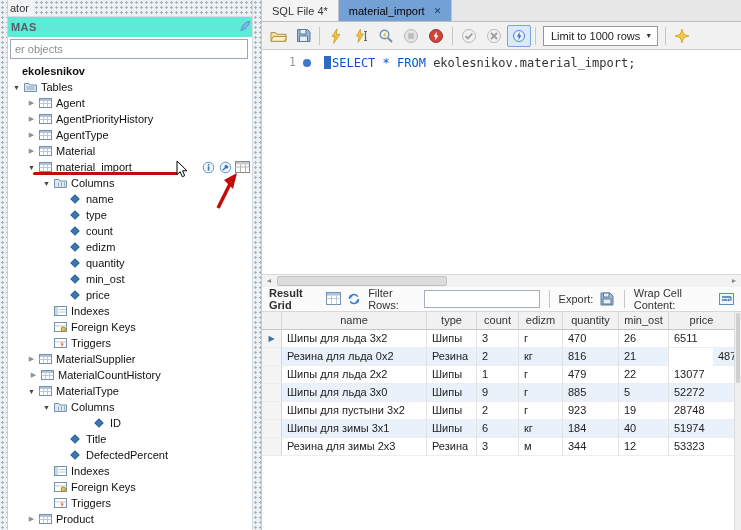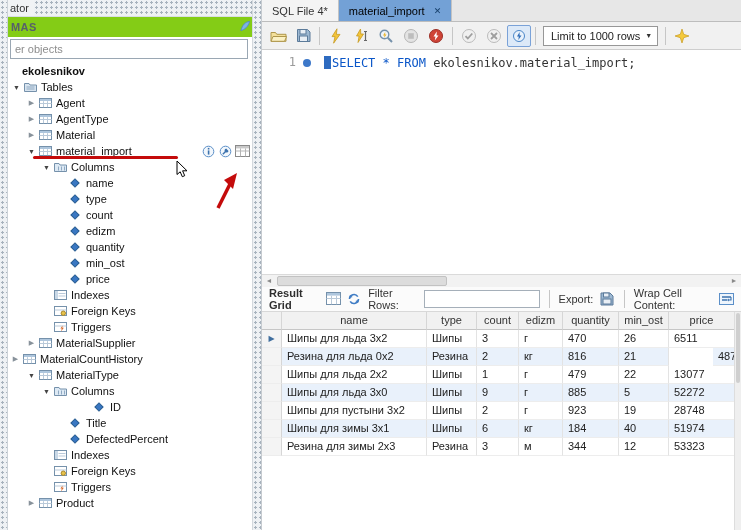--- a/index.html
+++ b/index.html
@@ -8,21 +8,21 @@
   .app { display:flex; width:741px; height:530px; }
 
   .dots { background-color:#eef1f4; background-image:radial-gradient(circle,#a7b2bd 1px,transparent 1.3px); background-size:5px 5px; }
   .left-strip { width:8px; border-right:1px solid #ccd2d8; flex:none; }
 
   
   .sidebar { width:244px; flex:none; position:relative; background:#fff; display:flex; flex-direction:column; }
   .nav-title { height:17px; display:flex; align-items:center; background:#f1f3f5; border-bottom:1px solid #d9dee3; }
   .nav-title .t { padding:0 5px 0 2px; color:#333; }
   .nav-title .grip { flex:1; height:100%; }
-  .schemas-header { height:20px; display:flex; align-items:center; padding:0 1px 0 3px; background:#84cc16; }
+  .schemas-header { height:20px; display:flex; align-items:center; padding:0 1px 0 3px; background:#5eead4; }
   .schemas-header .t { font-weight:bold; color:#57606a; letter-spacing:.4px; flex:1; }
   .filter-row { padding:2px 4px 4px 2px; background:#fff; }
   .filter-row input { width:100%; height:20px; border:1px solid #9aa7b3; padding:0 4px; font:11px "Liberation Sans",sans-serif; color:#333; }
   .filter-row input::placeholder { color:#8d8d8d; }
 
   .tree { flex:1; overflow:hidden; position:relative; background:#fff; }
   .tree-row { height:16px; display:flex; align-items:center; position:relative; white-space:nowrap; cursor:default; }
   .tree-row.bold .tree-label { font-weight:bold; }
   .tree-arrow { width:11px; flex:none; display:inline-flex; justify-content:center; font-size:7px; color:#444; }
   .tree-arrow.collapsed { color:#88929b; }
@@ -127,20 +127,31 @@
         </div>
         <div class="tree-row" style="padding-left: 18px;">
           <span class="tree-arrow collapsed">▶</span>
           <span class="tree-icon">
             <svg width="13" height="12" viewBox="0 0 13 12">
               <rect x="0.5" y="1.5" width="12" height="9" fill="#fff" stroke="#7591ab"></rect>
               <rect x="1" y="2" width="11" height="2" fill="#aec6dd"></rect>
               <path d="M0.5 6.5h12M4.5 4.2v6M8.5 4.2v6" stroke="#b9c9d9" fill="none"></path>
             </svg>
           </span>
+          <span class="tree-label">AgentPriorityHistory</span>
+        </div>
+        <div class="tree-row" style="padding-left: 18px;">
+          <span class="tree-arrow collapsed">▶</span>
+          <span class="tree-icon">
+            <svg width="13" height="12" viewBox="0 0 13 12">
+              <rect x="0.5" y="1.5" width="12" height="9" fill="#fff" stroke="#7591ab"></rect>
+              <rect x="1" y="2" width="11" height="2" fill="#aec6dd"></rect>
+              <path d="M0.5 6.5h12M4.5 4.2v6M8.5 4.2v6" stroke="#b9c9d9" fill="none"></path>
+            </svg>
+          </span>
           <span class="tree-label">AgentType</span>
         </div>
         <div class="tree-row" style="padding-left: 18px;">
           <span class="tree-arrow collapsed">▶</span>
           <span class="tree-icon">
             <svg width="13" height="12" viewBox="0 0 13 12">
               <rect x="0.5" y="1.5" width="12" height="9" fill="#fff" stroke="#7591ab"></rect>
               <rect x="1" y="2" width="11" height="2" fill="#aec6dd"></rect>
               <path d="M0.5 6.5h12M4.5 4.2v6M8.5 4.2v6" stroke="#b9c9d9" fill="none"></path>
             </svg>
@@ -290,21 +301,21 @@
           <span class="tree-arrow collapsed">▶</span>
           <span class="tree-icon">
             <svg width="13" height="12" viewBox="0 0 13 12">
               <rect x="0.5" y="1.5" width="12" height="9" fill="#fff" stroke="#7591ab"></rect>
               <rect x="1" y="2" width="11" height="2" fill="#aec6dd"></rect>
               <path d="M0.5 6.5h12M4.5 4.2v6M8.5 4.2v6" stroke="#b9c9d9" fill="none"></path>
             </svg>
           </span>
           <span class="tree-label">MaterialSupplier</span>
         </div>
-        <div class="tree-row" style="padding-left: 2px;">
+        <div class="tree-row" style="padding-left: 20px;">
           <span class="tree-arrow collapsed">▶</span>
           <span class="tree-icon">
             <svg width="13" height="12" viewBox="0 0 13 12">
               <rect x="0.5" y="1.5" width="12" height="9" fill="#fff" stroke="#7591ab"></rect>
               <rect x="1" y="2" width="11" height="2" fill="#aec6dd"></rect>
               <path d="M0.5 6.5h12M4.5 4.2v6M8.5 4.2v6" stroke="#b9c9d9" fill="none"></path>
             </svg>
           </span>
           <span class="tree-label">MaterialCountHistory</span>
         </div>

